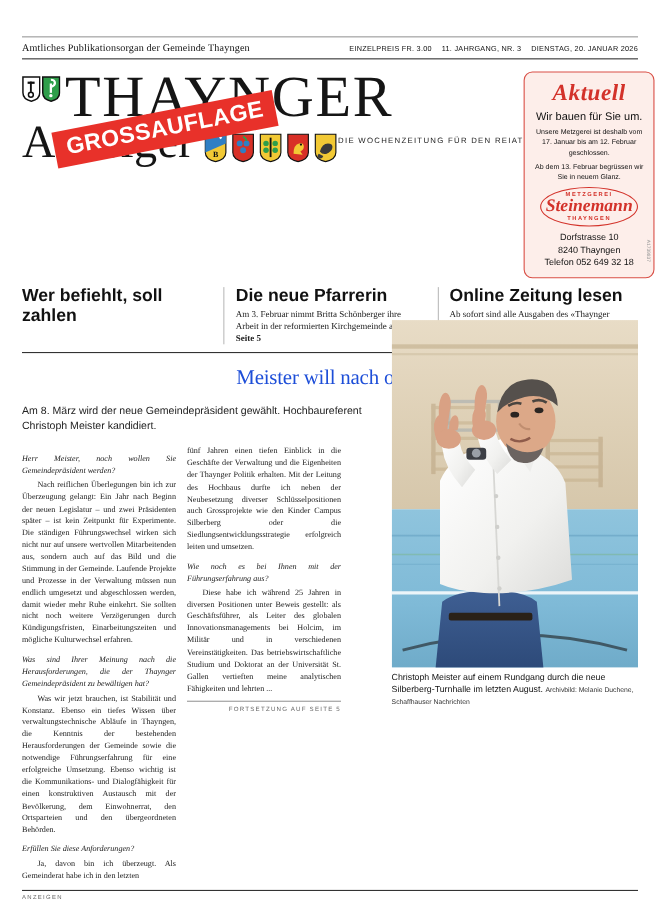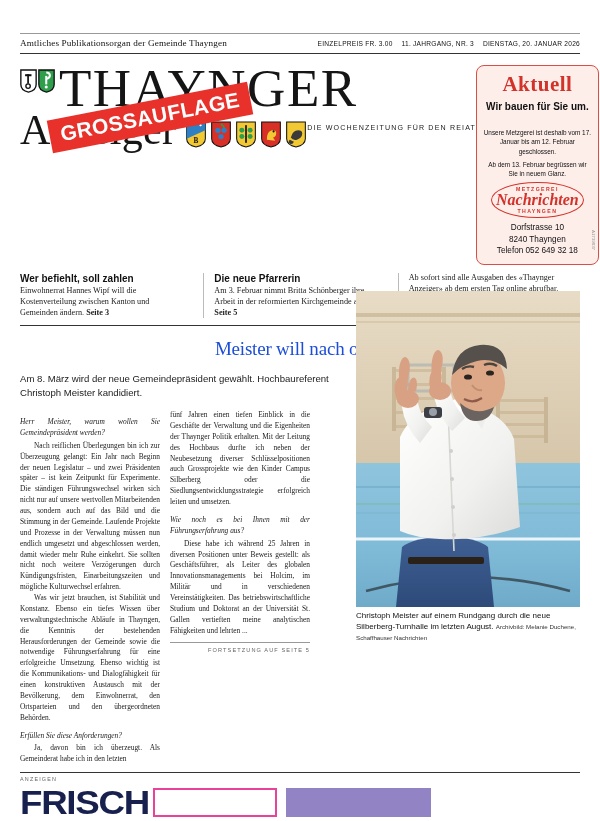--- a/index.html
+++ b/index.html
@@ -65,26 +65,26 @@
   .aktuell-ad {
     width: 142px; margin-left: auto; margin-top: 2px;
     border: 1px solid #d94f46; border-radius: 8px;
     background: #fdeeea; padding: 6px 6px 7px 6px;
     text-align: center; position: relative;
     font-family: "Liberation Sans", sans-serif;
     color: #c3271f;
   }
   .aktuell-title {
     font-family: "Liberation Serif", serif;
-    font-weight: bold;
+    font-style: italic; font-weight: bold;
     font-size: 21px; color: #d3322a; letter-spacing: .5px;
     margin-bottom: 4px;
   }
   .aktuell-h {
-    font-size: 10px; font-weight: bold; color: #111; margin-bottom: 16px;
+    font-size: 10px; font-weight: normal; color: #111; margin-bottom: 4px;
   }
   .aktuell-p { font-size: 6.4px; color: #111; line-height: 1.45; margin-bottom: 4px; }
   .steine-logo {
     border: 1.6px solid #d3322a; border-radius: 50%;
     padding: 3px 4px; margin: 4px 8px 4px 8px;
   }
   .steine-small { font-size: 5.2px; letter-spacing: 1.4px; color: #d3322a; font-weight: bold; }
   .steine-main {
     font-family: "Liberation Serif", serif; font-style: italic; font-weight: bold;
     font-size: 16px; color: #d3322a; line-height: 1;
@@ -98,21 +98,21 @@
 
   
   .teasers {
     display: flex; margin-top: 8px;
     border-bottom: 1.5px solid #333; padding-bottom: 7px;
   }
   .teaser { flex: 1; padding-right: 10px; }
   .teaser + .teaser { border-left: 1px solid #bbb; padding-left: 10px; margin-left: 12px; }
   .teaser h3 {
     font-family: "Liberation Sans", sans-serif;
-    font-size: 10px; font-weight: bold; color: #111; margin-bottom: 2px;
+    font-size: 16px; font-weight: bold; color: #111; margin-bottom: 2px;
   }
   .teaser p { font-size: 8.2px; line-height: 1.32; color: #222; }
   .teaser p b { font-weight: bold; }
 
   
   .headline {
     font-size: 19px; line-height: 1.1; font-weight: 400;
     color: #1d4ed8; margin-top: 13px; letter-spacing: -.2px; text-align: center;
   }
   .lead {
@@ -249,51 +249,52 @@
       <div class="grossauflage">GROSSAUFLAGE</div>
     </div>
 
     <div class="aktuell-ad">
       <div class="aktuell-title">Aktuell</div>
       <div class="aktuell-h">Wir bauen für Sie um.</div>
       <div class="aktuell-p">Unsere Metzgerei ist deshalb vom 17. Januar bis am 12. Februar geschlossen.</div>
       <div class="aktuell-p">Ab dem 13. Februar begrüssen wir Sie in neuem Glanz.</div>
       <div class="steine-logo">
         <div class="steine-small">METZGEREI</div>
-        <div class="steine-main">Nachrichten</div>
+        <div class="steine-main">Steinemann</div>
         <div class="steine-small">THAYNGEN</div>
       </div>
       <div class="aktuell-contact">Dorfstrasse 10</div>
       <div class="aktuell-contact">8240 Thayngen</div>
       <div class="aktuell-contact">Telefon 052 649 32 18</div>
       <div class="ad-code">A1739837</div>
     </div>
   </div>
 
   <div class="teasers">
     <div class="teaser">
       <h3>Wer befiehlt, soll zahlen</h3>
-      <p><span>Einwohnerrat Hannes Wipf will die Kostenverteilung zwischen Kanton und Gemeinden ändern.</span> <b>Seite 3</b></p>
     </div>
     <div class="teaser">
       <h3>Die neue Pfarrerin</h3>
       <p><span>Am 3. Februar nimmt Britta Schönberger ihre Arbeit in der reformierten Kirchgemeinde auf.</span> <b>Seite 5</b></p>
     </div>
     <div class="teaser">
+      <h3>Online Zeitung lesen</h3>
       <p><span>Ab sofort sind alle Ausgaben des «Thaynger Anzeiger» ab dem ersten Tag online abrufbar.</span> <b>Seite 11</b></p>
     </div>
   </div>
 
   <h1 class="headline">Meister will nach oben</h1>
   <div class="lead">Am 8. März wird der neue Gemeindepräsident gewählt. Hochbaureferent Christoph Meister kandidiert.</div>
 
   <div class="article-body">
     <div class="col">
-      <p class="q">Herr Meister, warum wollen Sie Gemeindepräsident werden?</p>
+      <p class="q">Herr Meister, noch wollen Sie Gemeindepräsident werden?</p>
       <p>Nach reiflichen Überlegungen bin ich zur Überzeugung gelangt: Ein Jahr nach Beginn der neuen Legislatur – und zwei Präsidenten später – ist kein Zeitpunkt für Experimente. Die ständigen Führungswechsel wirken sich nicht nur auf unsere wertvollen Mitarbeitenden aus, sondern auch auf das Bild und die Stimmung in der Gemeinde. Laufende Projekte und Prozesse in der Verwaltung müssen nun endlich umgesetzt und abgeschlossen werden, damit wieder mehr Ruhe einkehrt. Sie sollten nicht noch weitere Verzögerungen durch Kündigungsfristen, Einarbeitungszeiten und mögliche Kulturwechsel erfahren.</p>
+      <p class="q">Was sind Ihrer Meinung nach die Herausforderungen, die der Thaynger Gemeindepräsident zu bewältigen hat?</p>
       <p>Was wir jetzt brauchen, ist Stabilität und Konstanz. Ebenso ein tiefes Wissen über verwaltungstechnische Abläufe in Thayngen, die Kenntnis der bestehenden Herausforderungen der Gemeinde sowie die notwendige Führungserfahrung für eine erfolgreiche Umsetzung. Ebenso wichtig ist die Kommunikations- und Dialogfähigkeit für einen konstruktiven Austausch mit der Bevölkerung, dem Einwohnerrat, den Ortsparteien und den übergeordneten Behörden.</p>
       <p class="q">Erfüllen Sie diese Anforderungen?</p>
       <p>Ja, davon bin ich überzeugt. Als Gemeinderat habe ich in den letzten</p>
     </div>
     <div class="col">
       <p class="noind">fünf Jahren einen tiefen Einblick in die Geschäfte der Verwaltung und die Eigenheiten der Thaynger Politik erhalten. Mit der Leitung des Hochbaus durfte ich neben der Neubesetzung diverser Schlüsselpositionen auch Grossprojekte wie den Kinder Campus Silberberg oder die Siedlungsentwicklungsstrategie erfolgreich leiten und umsetzen.</p>
       <p class="q">Wie noch es bei Ihnen mit der Führungserfahrung aus?</p>
       <p>Diese habe ich während 25 Jahren in diversen Positionen unter Beweis gestellt: als Geschäftsführer, als Leiter des globalen Innovationsmanagements bei Holcim, im Militär und in verschiedenen Vereinstätigkeiten. Das betriebswirtschaftliche Studium und Doktorat an der Universität St. Gallen vertieften meine analytischen Fähigkeiten und lehrten ...</p>
       <div class="fortsetzung">FORTSETZUNG AUF SEITE 5</div>
     </div>

